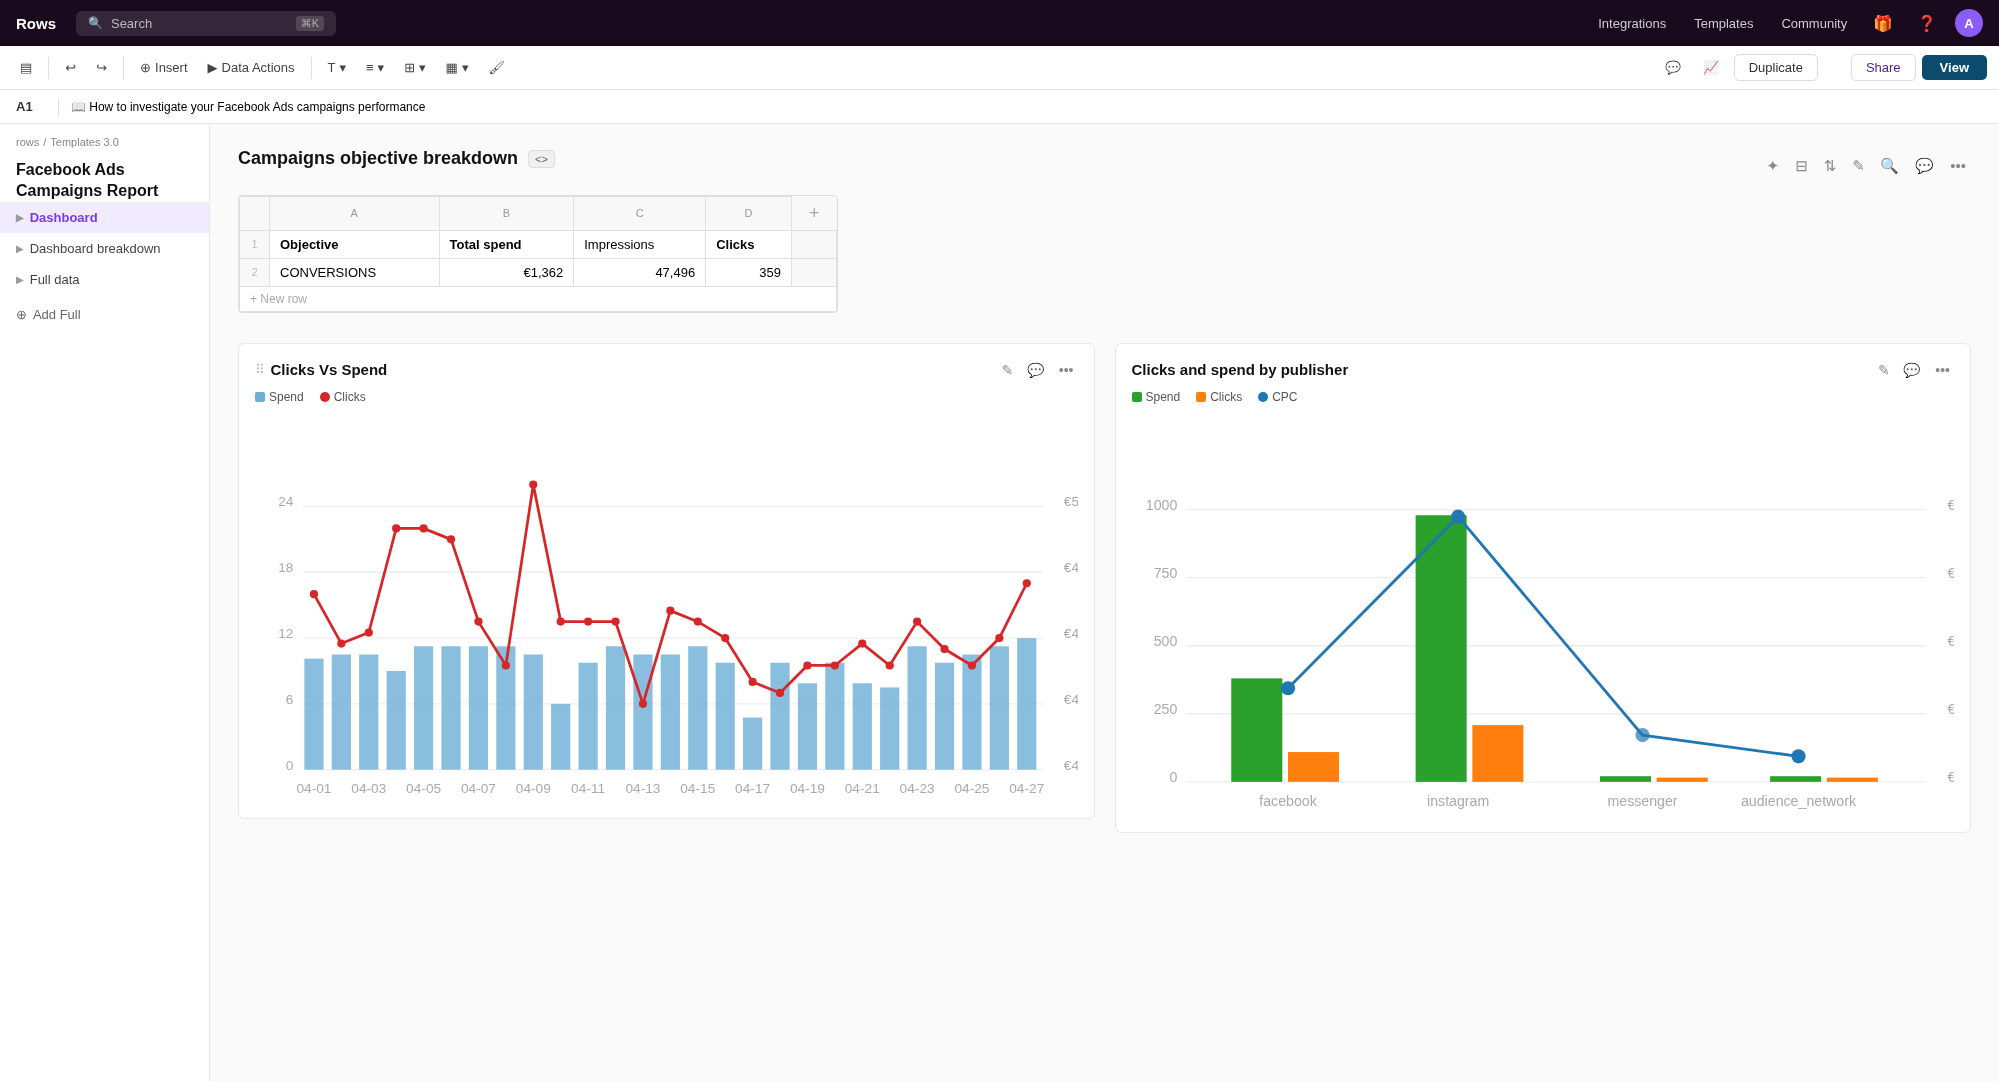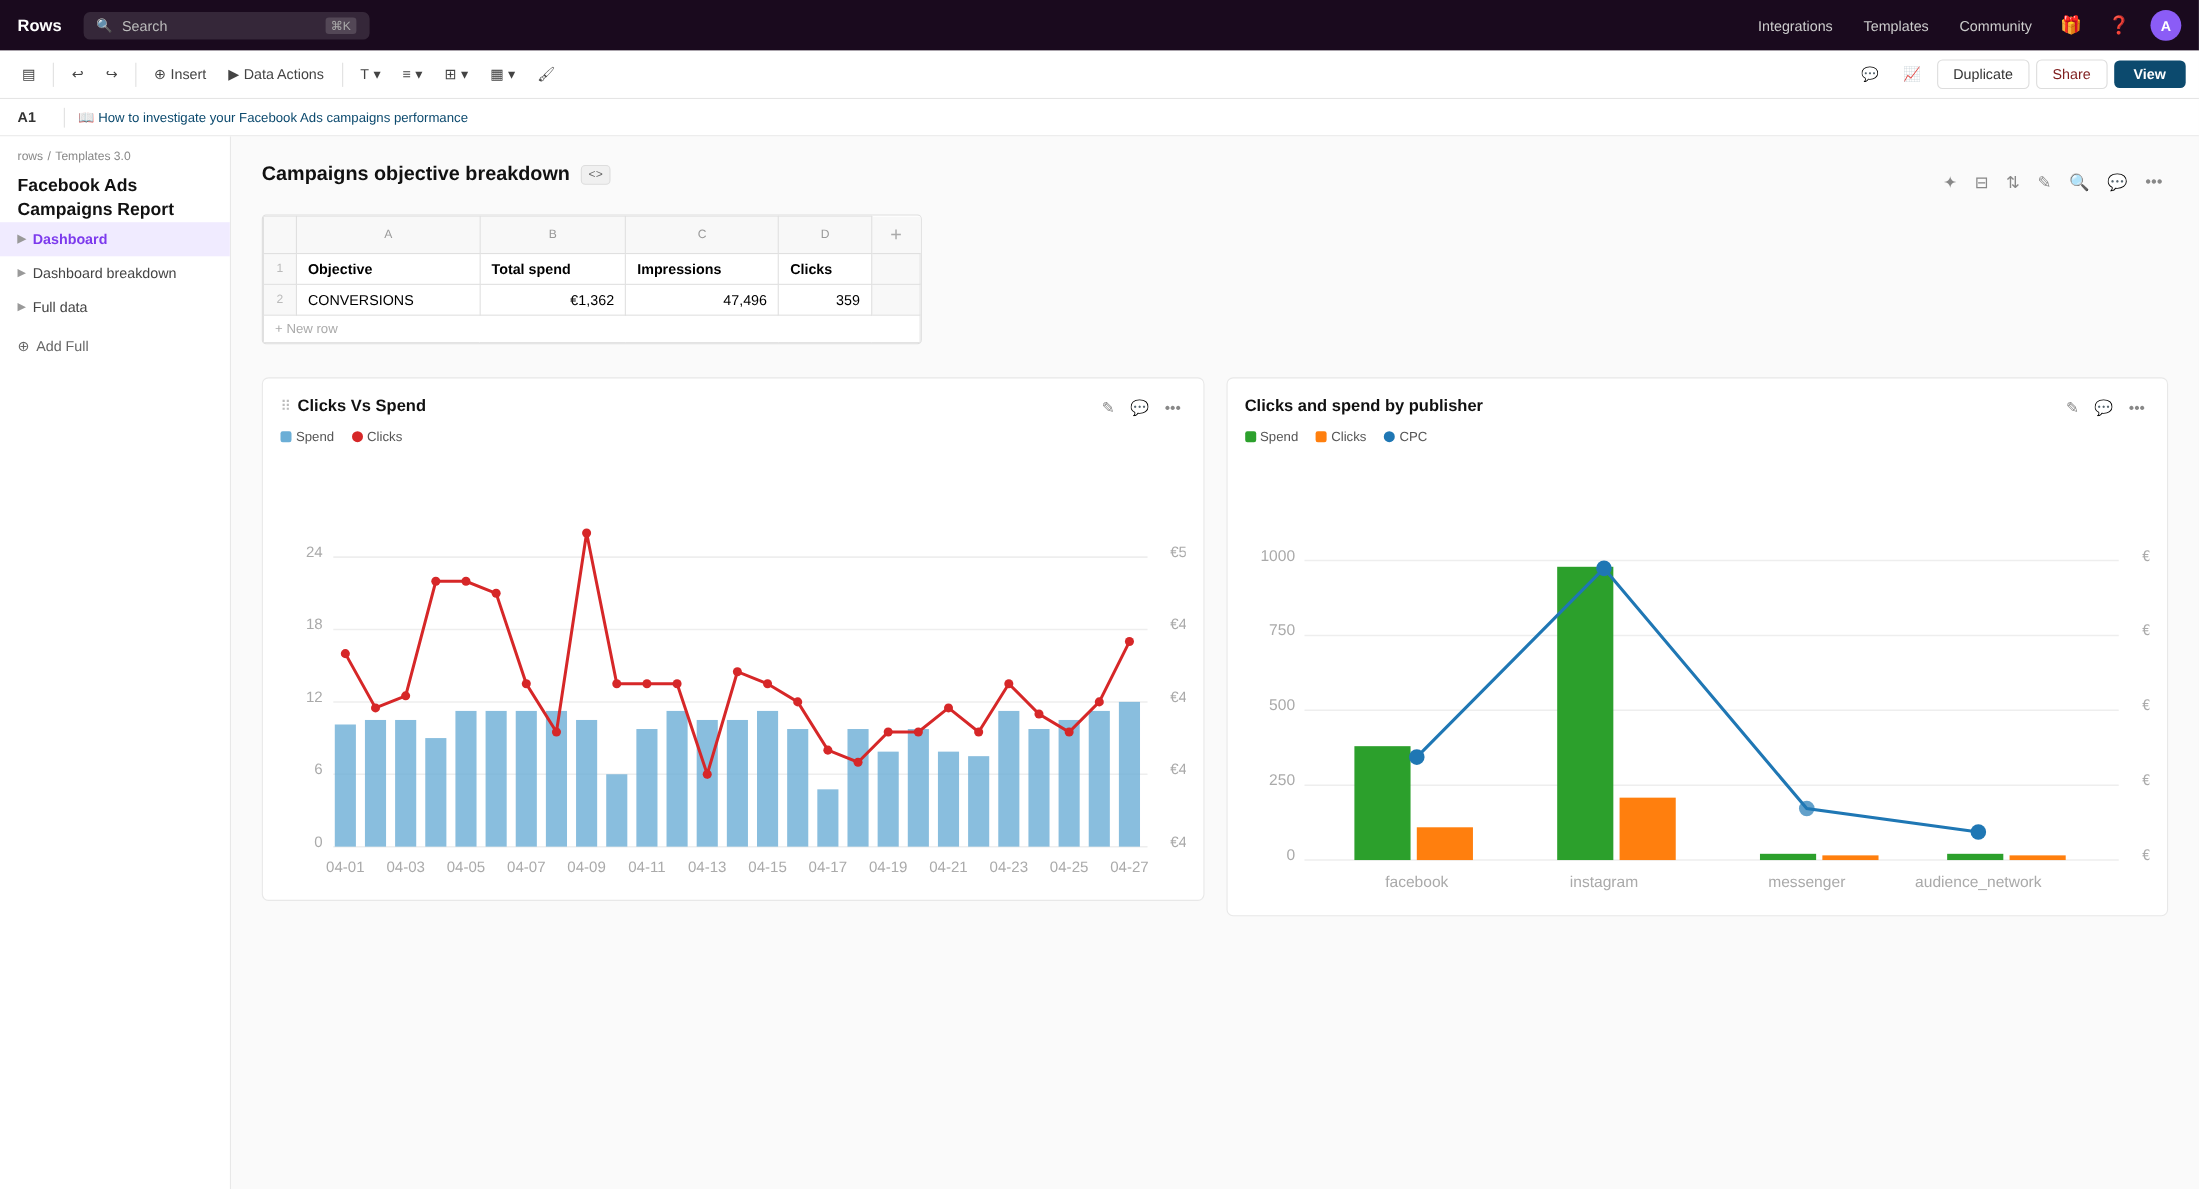--- a/index.html
+++ b/index.html
@@ -66,42 +66,42 @@
     }
     .toolbar-divider { width: 1px; height: 22px; background: #e0e0e0; margin: 0 4px; }
     .toolbar-spacer { flex: 1; }
     .toolbar-right { display: flex; align-items: center; gap: 6px; }
     .btn-duplicate {
       background: none; border: 1px solid #ddd; border-radius: 5px;
       padding: 5px 14px; font-size: 13px; cursor: pointer; color: #333;
     }
     .btn-share {
       background: none; border: 1px solid #ddd; border-radius: 5px;
-      padding: 5px 14px; font-size: 13px; cursor: pointer; color: #7f1d1d;
+      padding: 5px 14px; font-size: 13px; cursor: pointer; color: #4c1d95; margin-left: 27px;
     }
     .btn-view {
       background: #0c4a6e; border: none; border-radius: 5px;
       padding: 5px 18px; font-size: 13px; cursor: pointer; color: #fff; font-weight: 600;
     }
 
     
     .cell-bar {
       background: #fff;
       border-bottom: 1px solid #e5e5e5;
       height: 34px;
       display: flex;
       align-items: center;
       padding: 0 16px;
       gap: 12px;
       font-size: 13px;
       color: #333;
     }
     .cell-ref { font-weight: 600; min-width: 30px; }
     .cell-bar-divider { width: 1px; height: 18px; background: #e0e0e0; }
-    .cell-bar-formula { color: #0c4a6e; font-size: 12px; }
+    .cell-bar-formula { color: #000000; font-size: 12px; }
 
     
     .main-layout {
       display: flex;
       height: calc(100vh - 124px);
     }
 
     
     .sidebar {
       width: 210px;
@@ -411,21 +411,21 @@
             <th>A</th>
             <th>B</th>
             <th>C</th>
             <th>D</th>
             <th class="add-col-btn">+</th>
           </tr>
           <tr>
             <td class="row-num-col" style="text-align:center;color:#bbb;font-size:11px;background:#f8f8f8;">1</td>
             <td class="col-header" style="font-weight:600;">Objective</td>
             <td class="col-header" style="font-weight:600;margin-top:13px;">Total spend</td>
-            <td class="col-header" style="font-weight:700;">Impressions</td>
+            <td class="col-header" style="font-weight:400;">Impressions</td>
             <td class="col-header" style="font-weight:600;">Clicks</td>
             <td style="background:#f8f8f8;"></td>
           </tr>
         </thead>
         <tbody>
           <tr>
             <td class="row-num">2</td>
             <td>CONVERSIONS</td>
             <td style="text-align:right;">€1,362</td>
             <td style="text-align:right;">47,496</td>

